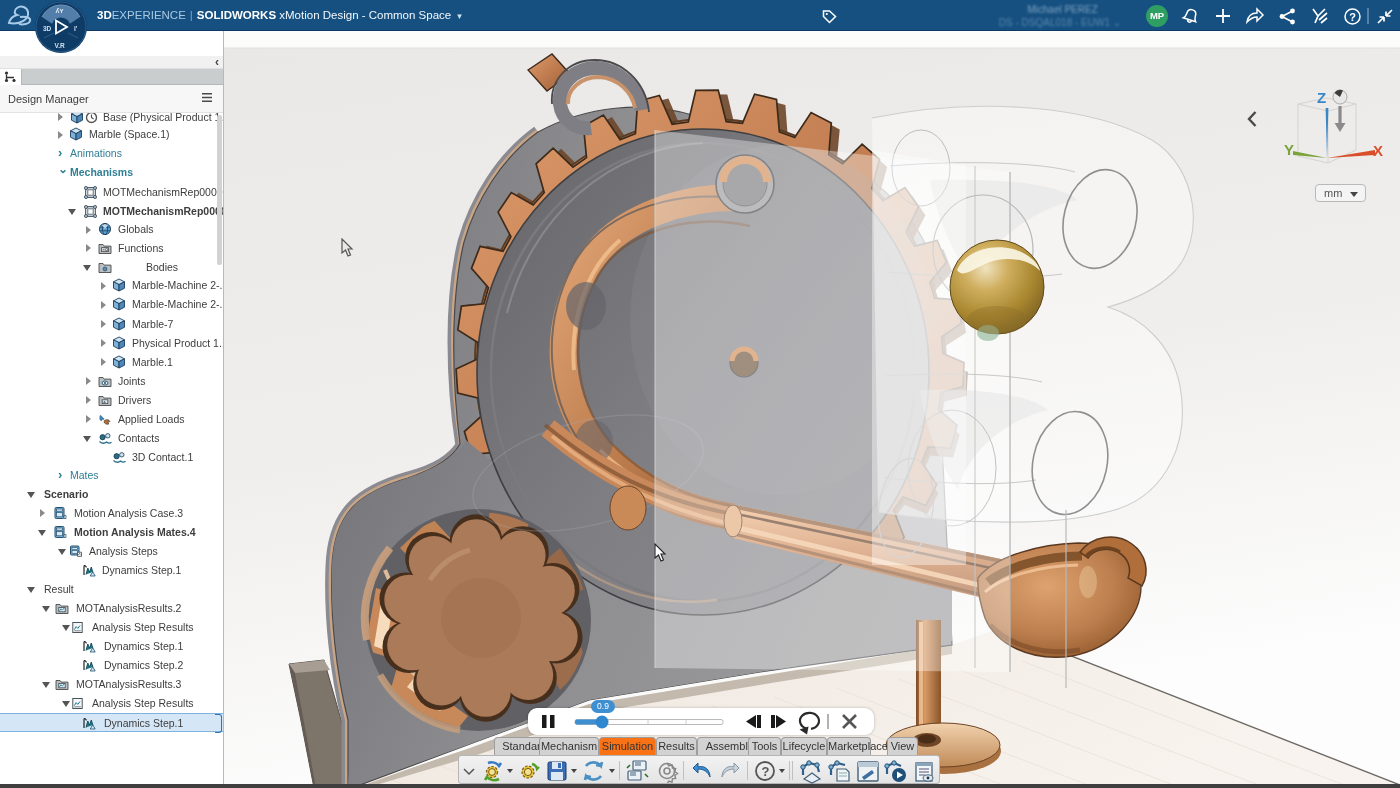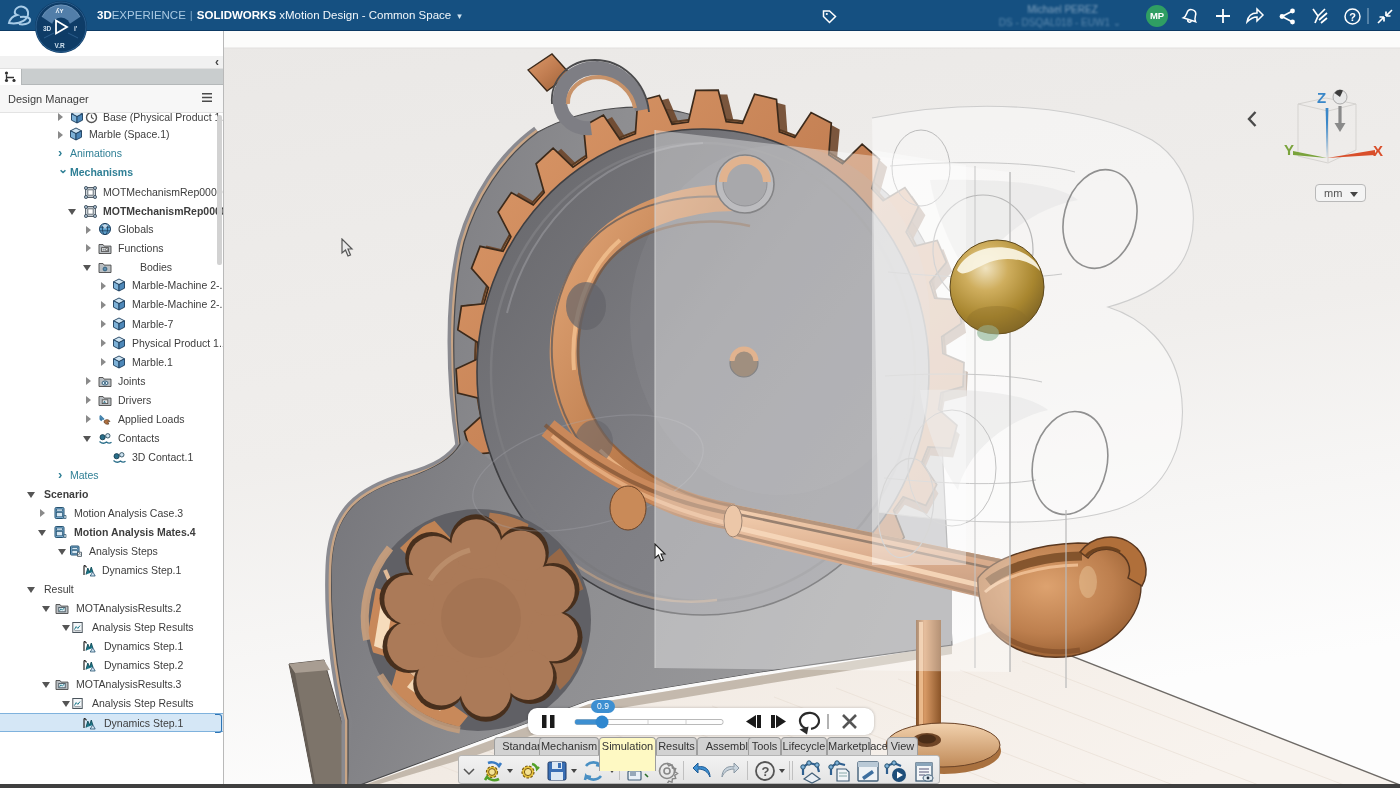--- a/index.html
+++ b/index.html
@@ -43,21 +43,21 @@
 .ic{position:absolute;top:2px}
 #pscroll{position:absolute;right:1px;top:84px;width:5px;height:150px;background:#d2d2d2;border-radius:2px}
 
 #view{position:absolute;left:224px;top:31px;width:1176px;height:753px;background:#ffffff}
 
 #playbar{position:absolute;left:528px;top:708px;width:346px;height:27px;background:#fff;border-radius:9px;box-shadow:0 0 3px rgba(0,0,0,0.25);z-index:40}
 #bubble{position:absolute;left:591px;top:700px;width:24px;height:13px;background:#3d8fd1;border-radius:6.5px;color:#fff;font-size:8.5px;text-align:center;line-height:13px;z-index:41}
 
 #tabs{position:absolute;left:455px;top:737px;height:18px;z-index:35}
 .tb{position:absolute;top:0;height:18px;background:#d2d2d2;border:1px solid #9e9e9e;border-bottom:none;border-radius:4px 4px 0 0;font-size:11px;color:#333;text-align:center;line-height:17px;white-space:nowrap}
-.tb.on{background:#fef9c3;height:34px;z-index:3;border-color:#9e9e9e}
+.tb.on{background:#f97316;height:18px;z-index:3;border-color:#9e9e9e}
 
 #toolbar{position:absolute;left:458px;top:755px;width:482px;height:29px;background:linear-gradient(#f2f2f2,#e4e4e4);border:1px solid #b5b5b5;border-radius:3px;z-index:34}
 #bottom{position:absolute;left:0;top:784px;width:1400px;height:4px;background:#3f3f3f;z-index:50}
 .sep{position:absolute;top:5px;width:1px;height:19px;background:#c0c0c0}
 .ti{position:absolute;top:3px}
 .drop{position:absolute;top:13px;width:0;height:0;border-top:4px solid #444;border-left:3.5px solid transparent;border-right:3.5px solid transparent}
 
 #cursor1{position:absolute;left:341px;top:238px;z-index:20}
 #cursor2{position:absolute;left:654px;top:543px;z-index:20}
 #navcube{position:absolute;left:1283px;top:82px;z-index:20}
@@ -506,21 +506,21 @@
             </svg></span>
           <span class="lbl" style="left:118px;">Functions</span>
         </div>
 <div class="row" style="top:144.6px">
           <span class="ad" style="left:83px"></span>
           <span class="ic" style="left:98px"><svg width="14" height="13" viewBox="0 0 14 13">
               <path d="M1 2.5h4l1.2 1.6H13V11.5H1Z" fill="#b9bec2" stroke="#4a4a4a" stroke-width="0.9"></path>
               <circle cx="7" cy="8" r="1.9" fill="#7fb2d9" stroke="#24516e" stroke-width="0.9"></circle>
               <circle cx="7" cy="8" r="0.7" fill="#24516e"></circle>
             </svg></span>
-          <span class="lbl" style="left:116px;padding-left:24px;">Bodies</span>
+          <span class="lbl" style="left:122px;padding-left:24px;">Bodies</span>
         </div>
 <div class="row" style="top:163.3px">
           <span class="ar" style="left:101px"></span>
           <span class="ic" style="left:112px"><svg width="14" height="14" viewBox="0 0 14 14">
               <path d="M7 1 12.5 3.8 7 6.6 1.5 3.8Z" fill="#cfe4f2" stroke="#1c3d5c" stroke-width="0.9"></path>
               <path d="M1.5 3.8 7 6.6V13L1.5 10.2Z" fill="#7eb2d8" stroke="#1c3d5c" stroke-width="0.9"></path>
               <path d="M12.5 3.8 7 6.6V13L12.5 10.2Z" fill="#4d87b8" stroke="#1c3d5c" stroke-width="0.9"></path>
             </svg></span>
           <span class="lbl" style="left:132px;">Marble-Machine 2-...</span>
         </div>

